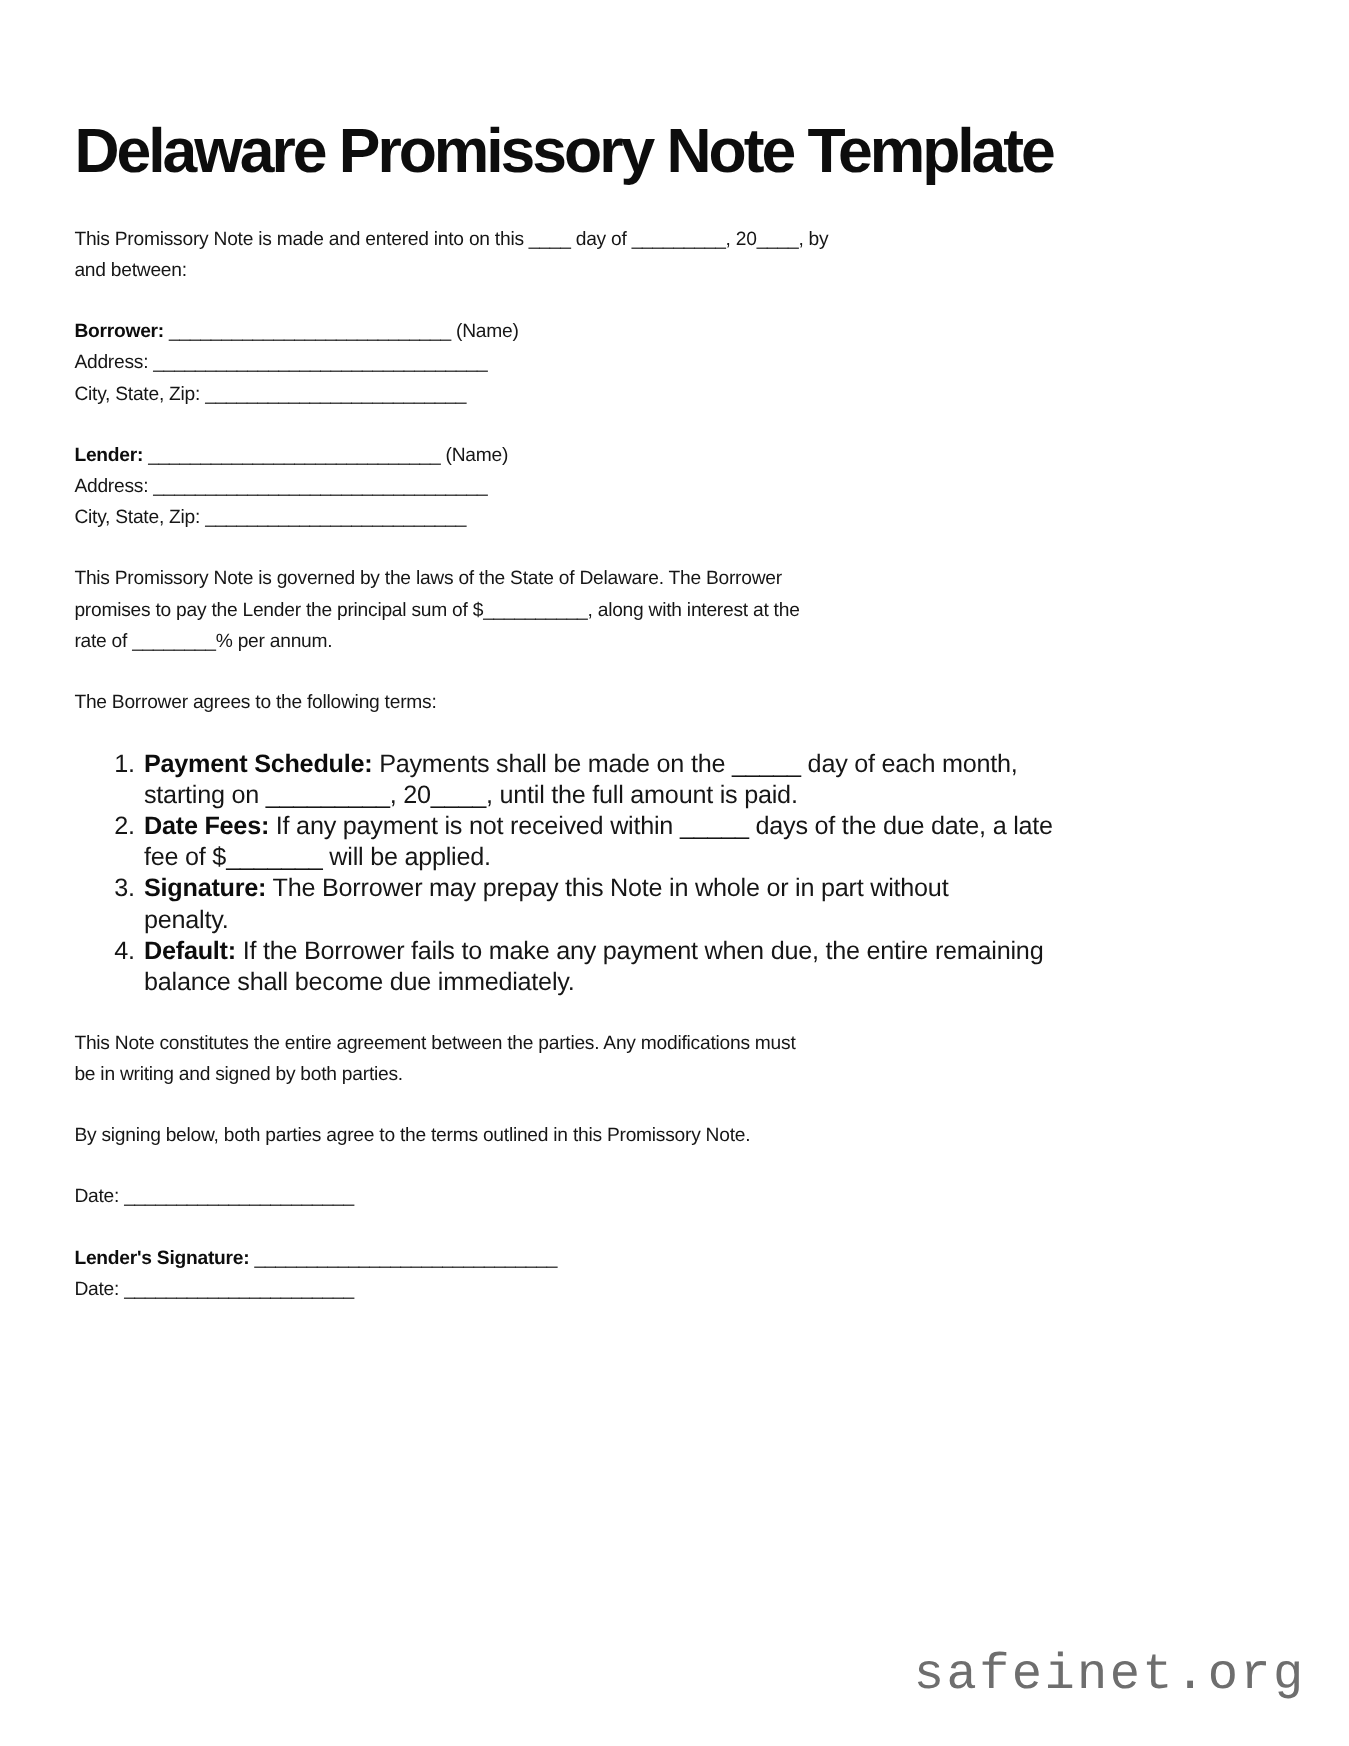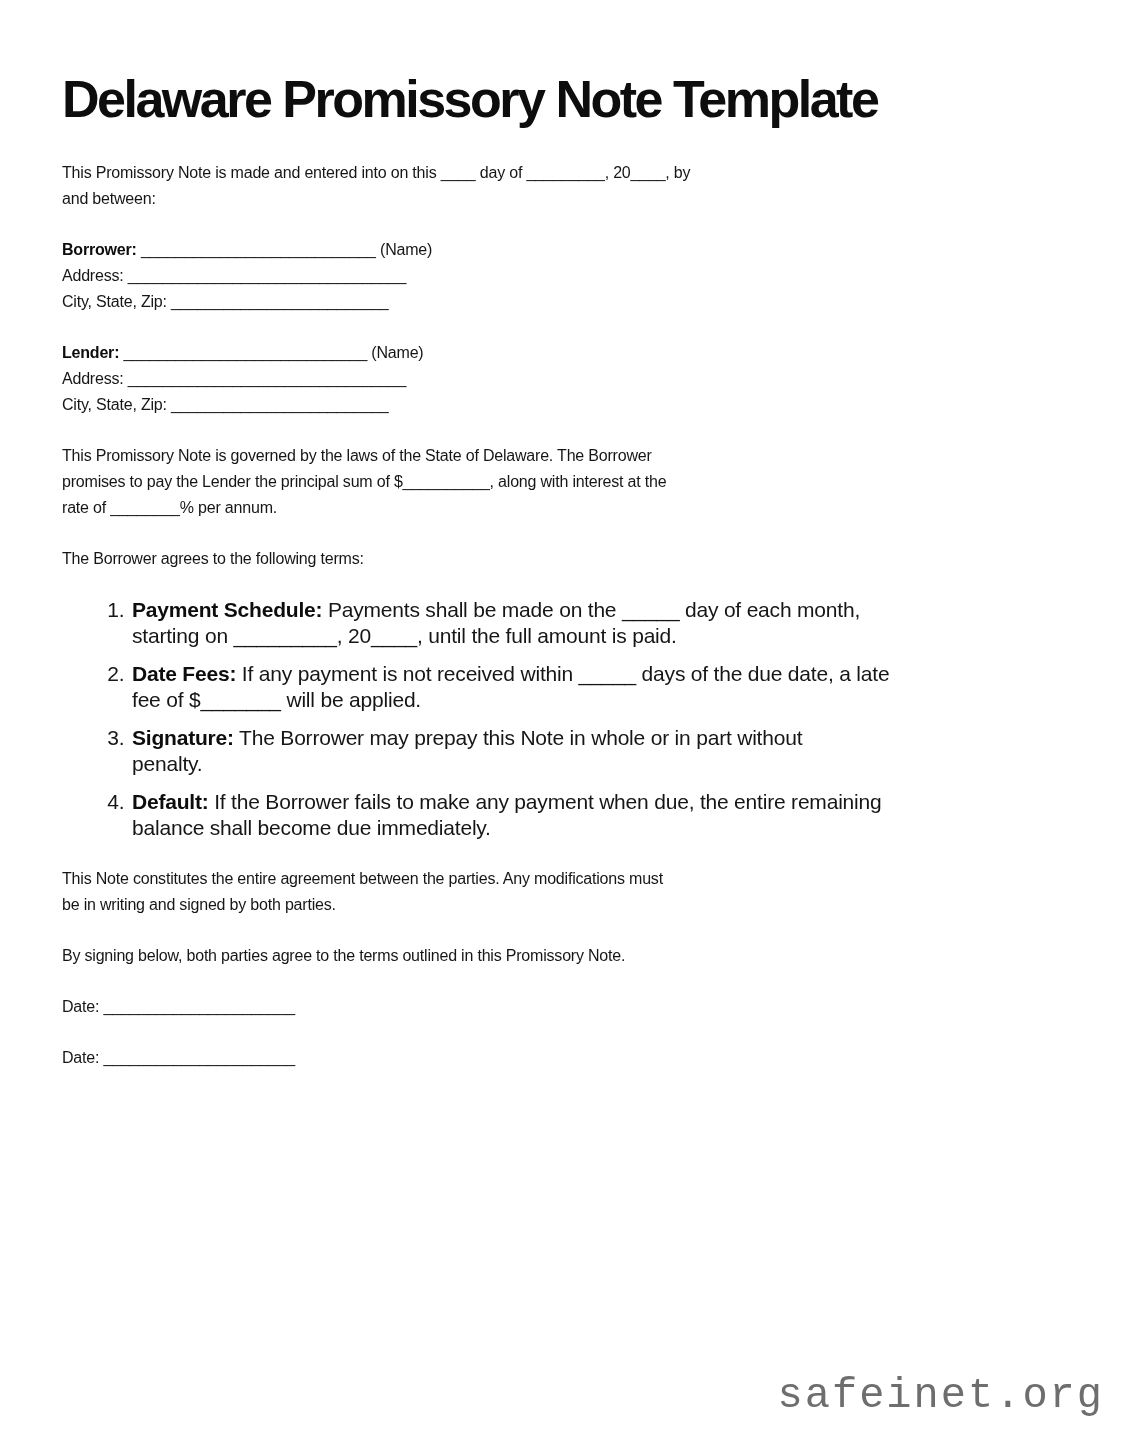--- a/index.html
+++ b/index.html
@@ -8,21 +8,21 @@
     width: 1124px;
     height: 1455px;
     position: relative;
     overflow: hidden;
     font-family: "Liberation Sans", "DejaVu Sans", sans-serif;
     color: #161616;
   }
   .page {
     position: absolute;
     inset: 0;
-    padding: 70px 62px 0 62px;
+    padding: 97px 62px 0 62px;
   }
   h1.doc-title {
     font-size: 52px;
     font-weight: 700;
     letter-spacing: -2.5px;
     line-height: 1.15;
     color: #0d0d0d;
     margin: 0 0 30px 0;
     white-space: nowrap;
   }
@@ -40,26 +40,26 @@
   ol.terms-list {
     margin: 20px 0;
     padding-left: 56px;
     font-size: 21px;
     line-height: 26px;
     letter-spacing: -0.2px;
     max-width: 985px;
   }
   ol.terms-list li {
     white-space: pre-line;
-    margin: 12px;
+    margin: 0;
     padding-left: 2px;
   }
   .watermark {
     position: absolute;
-    right: 20px;
+    right: 36px;
     top: 1372px;
     font-family: "Liberation Mono", "DejaVu Sans Mono", monospace;
     font-size: 42px;
     letter-spacing: 2px;
     color: #6e6e6e;
     white-space: nowrap;
   }
 </style>
 </head>
 <body>
@@ -103,18 +103,19 @@
   <p class="para">This Note constitutes the entire agreement between the parties. Any modifications must
 be in writing and signed by both parties.</p>
 
   <p class="para">By signing below, both parties agree to the terms outlined in this Promissory Note.</p>
 
   <p class="para block">
     <span class="line">Date: ______________________</span>
   </p>
 
   <p class="para block">
+    <span class="line"><strong>Lender's Signature:</strong><span> _____________________________</span></span>
     <span class="line">Date: ______________________</span>
   </p>
 
 </div>
 
 <div class="watermark">safeinet.org</div>
 
 </body></html>

